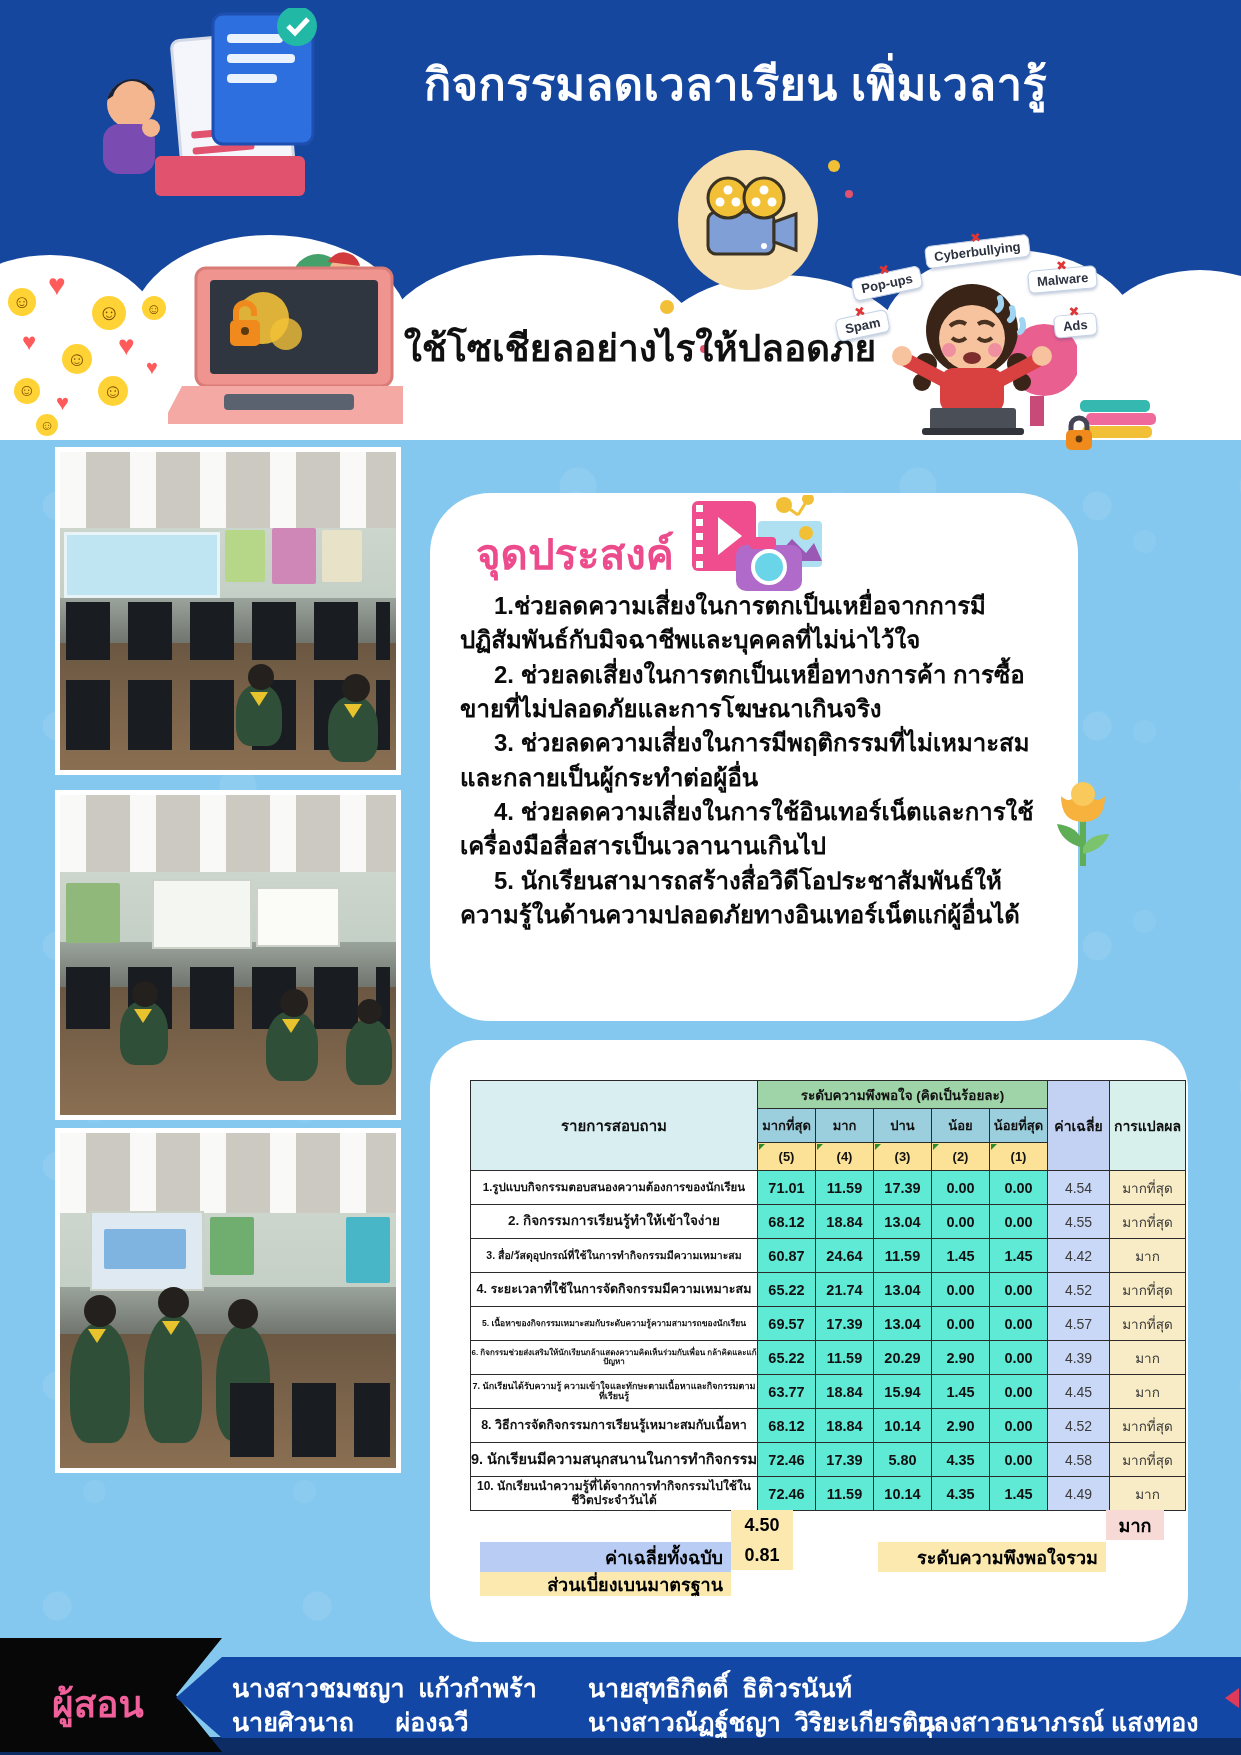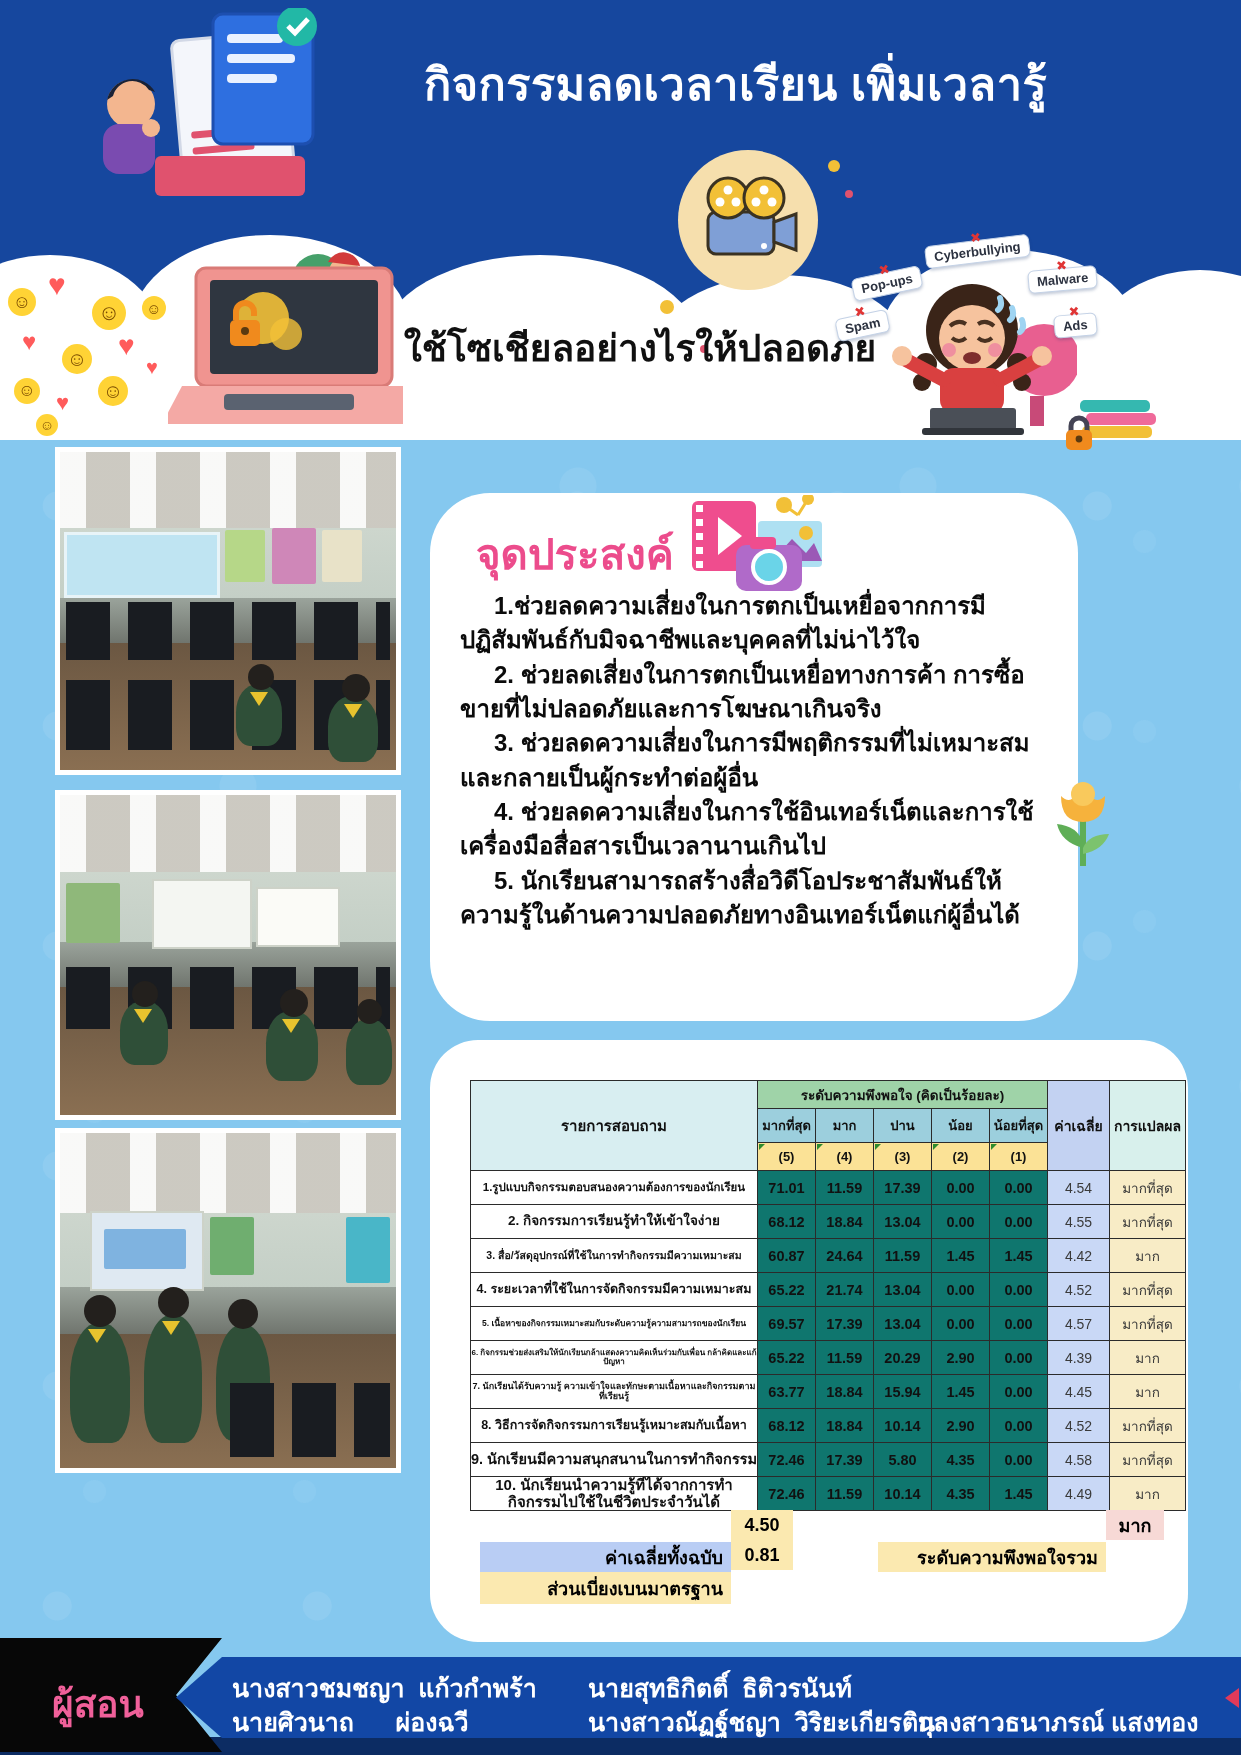--- a/index.html
+++ b/index.html
@@ -65,34 +65,34 @@
   #stable th{font-weight:700;}
   .h-q{background:#d8eef1;font-size:15px;}
   .h-grp{background:#9fd3a8;font-size:13.5px;height:27px;}
   .h-lvl{background:#9ccfdd;font-size:13px;height:33px;}
   .h-sc{background:#fbe296;font-size:13px;height:27px;position:relative;}
   .h-sc::before{content:"";position:absolute;left:1px;top:1px;width:0;height:0;
                 border-top:6px solid #2e8b2e;border-right:6px solid transparent;}
   .h-avg{background:#c3d2f2;font-size:14px;}
   .h-int{background:#d8f0ec;font-size:14px;}
   td.lab{text-align:left;padding:1px 4px;font-weight:700;background:#fff;line-height:1.1;}
-  td.val{font-weight:700;font-size:14.5px;background:#0f766e;}
+  td.val{font-weight:700;font-size:14.5px;background:#5eead4;}
   td.avgc{background:#c9d8f6;font-size:14px;color:#3a3a3a;}
   td.intc{background:#f8ecc6;font-size:13.5px;color:#3a3a3a;}
   #stable tbody tr{height:34px;}
   #stable tbody tr:nth-child(1) td.lab{font-size:11.5px;}
   #stable tbody tr:nth-child(2) td.lab{font-size:13.5px;}
   #stable tbody tr:nth-child(3) td.lab{font-size:10.5px;}
   #stable tbody tr:nth-child(4) td.lab{font-size:12.5px;}
   #stable tbody tr:nth-child(5) td.lab{font-size:8.5px;}
   #stable tbody tr:nth-child(6) td.lab{font-size:8px;}
   #stable tbody tr:nth-child(7) td.lab{font-size:9px;}
   #stable tbody tr:nth-child(8) td.lab{font-size:12.5px;}
   #stable tbody tr:nth-child(9) td.lab{font-size:14.5px;}
-  #stable tbody tr:nth-child(10) td.lab{font-size:15px;}
+  #stable tbody tr:nth-child(10) td.lab{font-size:12px;}
 
   .sumrow{position:absolute;display:flex;font-weight:700;font-size:18px;}
   .sumlab{display:flex;align-items:center;justify-content:flex-end;padding:0 8px;margin-top:32px;}
   .sumval{display:flex;align-items:center;justify-content:center;background:#fbe9b0;}
 
   
   #foot-black{position:absolute;left:0;top:1638px;width:222px;height:114px;background:#070707;
               clip-path:polygon(0 0,100% 0,calc(100% - 46px) 50%,100% 100%,0 100%);z-index:2;}
   #foot-band{position:absolute;left:176px;top:1657px;right:0;height:81px;background:#1247a5;
              clip-path:polygon(46px 0,0 50%,46px 100%,100% 100%,100% 0);z-index:3;}
@@ -487,21 +487,21 @@
           <td class="intc">มาก</td>
         </tr>
       </tbody>
     </table>
 
     <div class="sumrow" style="left:50px;top:470px;">
       <div class="sumlab" style="width:235px;height:30px;background:#b9cdf4;">ค่าเฉลี่ยทั้งฉบับ</div>
       <div class="sumval" style="width:62px;height:30px;">4.50</div>
     </div>
     <div class="sumrow" style="left:50px;top:500px;">
-      <div class="sumlab" style="width:235px;height:32px;background:#fbe9b0;">ส่วนเบี่ยงเบนมาตรฐาน</div>
+      <div class="sumlab" style="width:235px;height:24px;background:#fbe9b0;">ส่วนเบี่ยงเบนมาตรฐาน</div>
       <div class="sumval" style="width:62px;height:30px;">0.81</div>
     </div>
     <div class="sumrow" style="left:448px;top:470px;">
       <div class="sumlab" style="width:212px;height:30px;background:#fbe9b0;">ระดับความพึงพอใจรวม</div>
       <div class="sumval" style="width:58px;height:30px;background:#f7d9d6;">มาก</div>
     </div>
   </div>
 
   <div id="foot-strip"></div>
   <div id="foot-black"></div>

